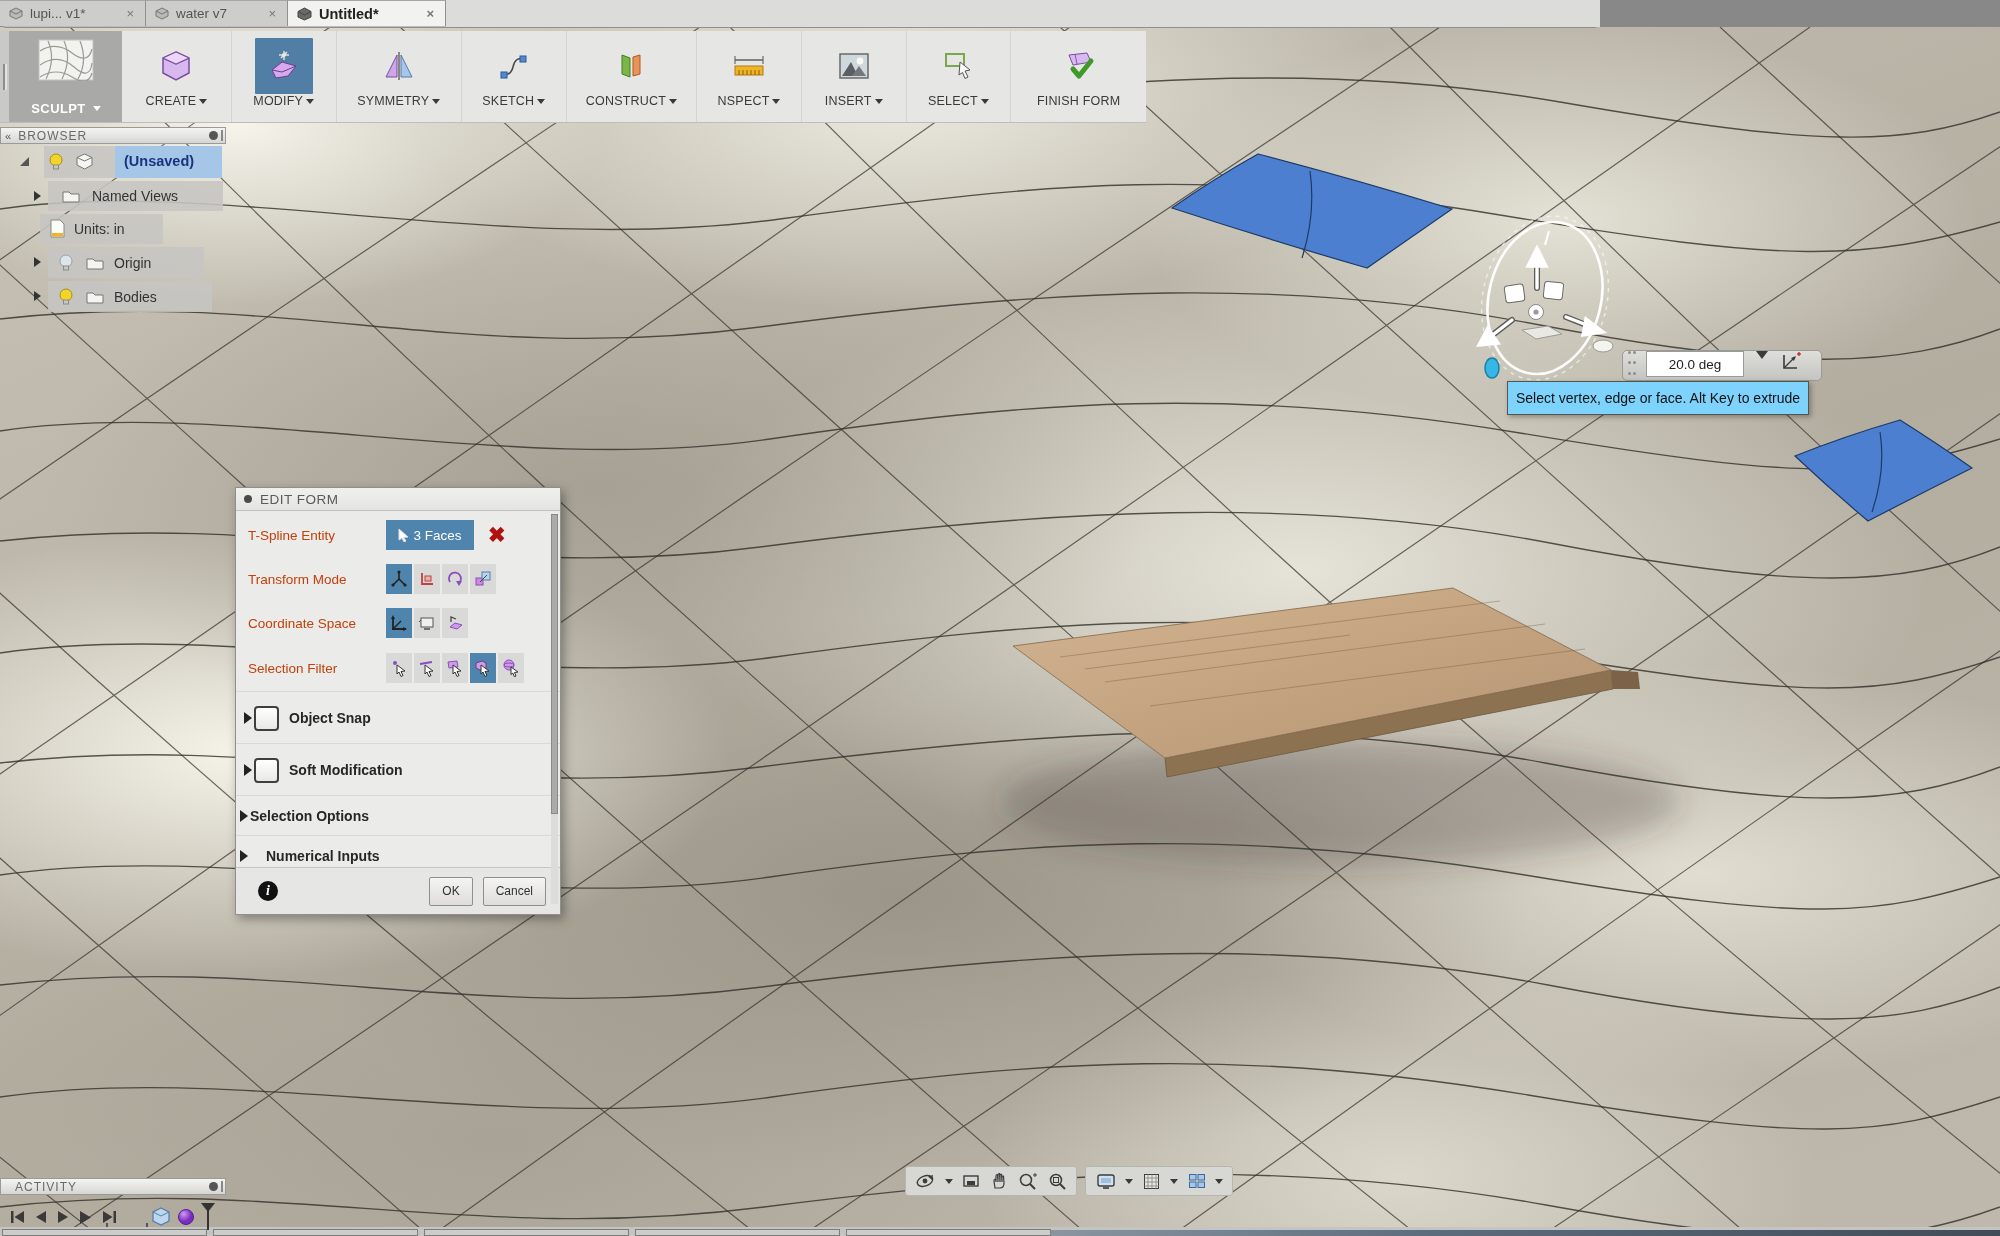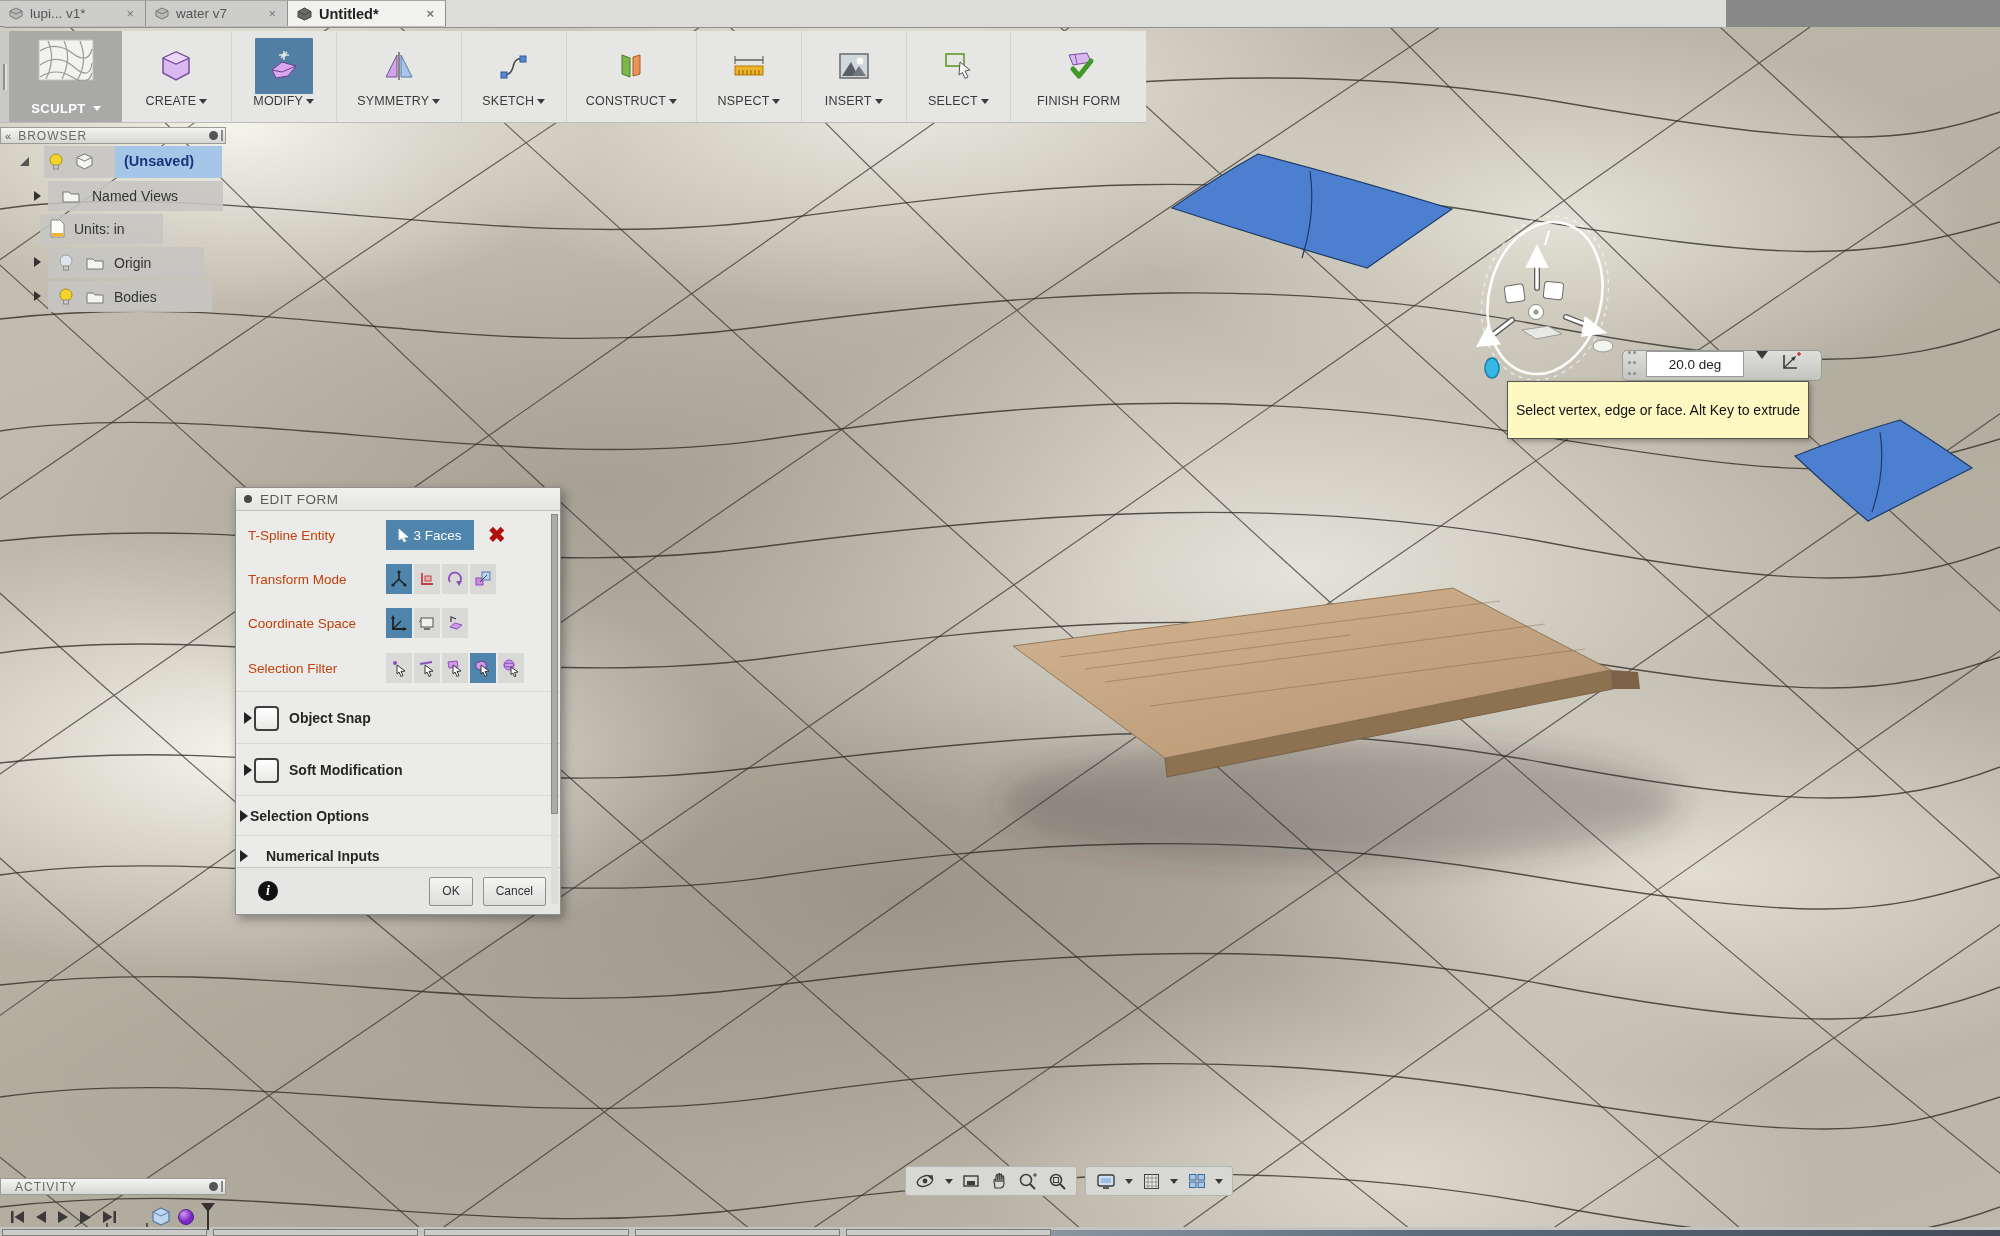--- a/index.html
+++ b/index.html
@@ -1,21 +1,21 @@
 <!DOCTYPE html>
 <html><head>
 <meta charset="utf-8">
 <style>
   html,body{margin:0;padding:0;background:#888;}
   body{width:2000px;height:1236px;position:relative;overflow:hidden;
        font-family:"Liberation Sans",sans-serif;-webkit-font-smoothing:antialiased;}
   .abs{position:absolute;}
 
   
-  .tabbar{left:0;top:0;width:1726px;height:27px;background:#bcbcba;
+  .tabbar{left:0;top:0;width:1600px;height:27px;background:#bcbcba;
           border-bottom:1px solid #8f8f8d;display:flex;border-radius:6px;}
   .tab{height:26px;display:flex;align-items:center;gap:7px;padding:0 9px;
        background:#cdcdcb;border-right:1px solid #909090;border-top:1px solid #a5a5a3;
        font-size:13.5px;color:#555;box-sizing:border-box;}
   .tab .x{margin-left:auto;color:#777;font-size:13px;padding:0 2px;cursor:default;}
   .tab.active{background:#f2f2f0;color:#222;font-weight:bold;font-size:14.5px;}
   .tabfill{flex:1;background:#dcdcda;}
 
   
   .viewport{left:0;top:27px;width:2000px;height:1209px;
@@ -90,22 +90,22 @@
   .dscroll i{display:block;width:7px;height:300px;background:#ababa9;border:1px solid #8a8a88;box-sizing:border-box;}
 
   
   .degpanel{left:1622px;top:350px;width:200px;height:31px;background:linear-gradient(#dededa,#c4c4c0);
             border:1px solid #9a9a96;border-radius:5px;display:flex;z-index:15;box-sizing:border-box;}
   .gripdots{width:10px;margin-left:5px;display:grid;grid-template-columns:3px 3px;gap:2px;}
   .gripdots b{width:3px;height:3px;border-radius:50%;background:#8e8e8a;}
   .deginput{width:96px;height:24px;background:#fff;border:1px solid #9a9a96;margin-left:8px;
             font-size:13.5px;color:#222;display:flex;align-items:center;justify-content:center;}
   .degcaret{margin-left:12px;width:0;height:0;border-left:6px solid transparent;border-right:6px solid transparent;border-top:8px solid #3a3a3a;}
-  .tooltip{left:1507px;top:381px;height:24px;background:#fef9c3;border:1px solid #55554f;
-           box-shadow:2px 2px 5px rgba(0,0,0,.3);display:flex;align-items:center;padding:16px 8px;
+  .tooltip{left:1507px;top:381px;height:24px;background:#7dd3fc;border:1px solid #55554f;
+           box-shadow:2px 2px 5px rgba(0,0,0,.3);display:flex;align-items:center;padding:4px 8px;
            font-size:14px;color:#111;z-index:15;white-space:nowrap;}
 
   
   .navgroup{top:1166px;height:30px;background:#d7d7d3;border:1px solid #b5b5b1;border-radius:3px;
             display:flex;align-items:center;justify-content:space-evenly;z-index:8;box-sizing:border-box;}
   .navgroup .sc{margin:0 1px;}
   .activity{left:0;top:1178px;width:226px;}
   .playrow{left:10px;top:1204px;height:26px;display:flex;align-items:center;gap:10px;z-index:8;}
   .phead2{left:0;top:127px;width:226px;}
   .playhead{width:2px;height:26px;background:#333;position:relative;}

